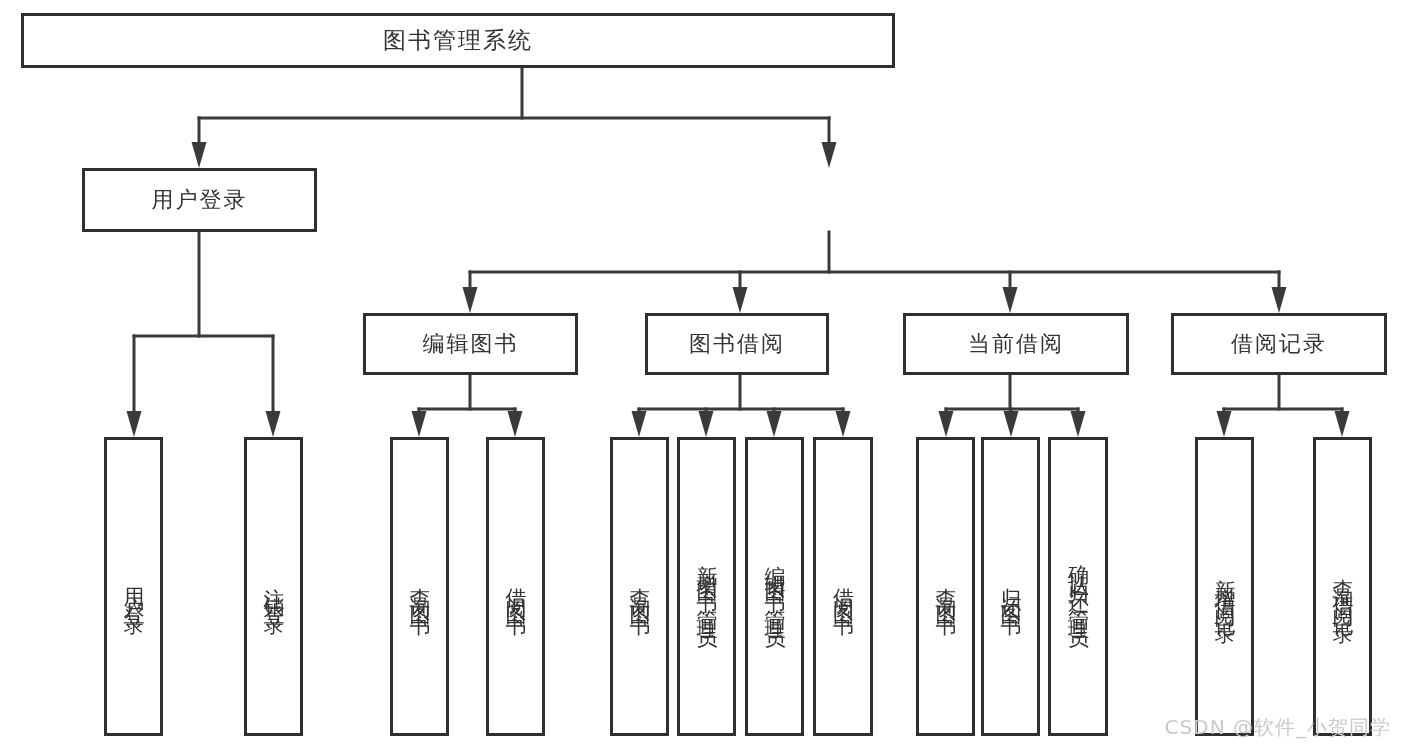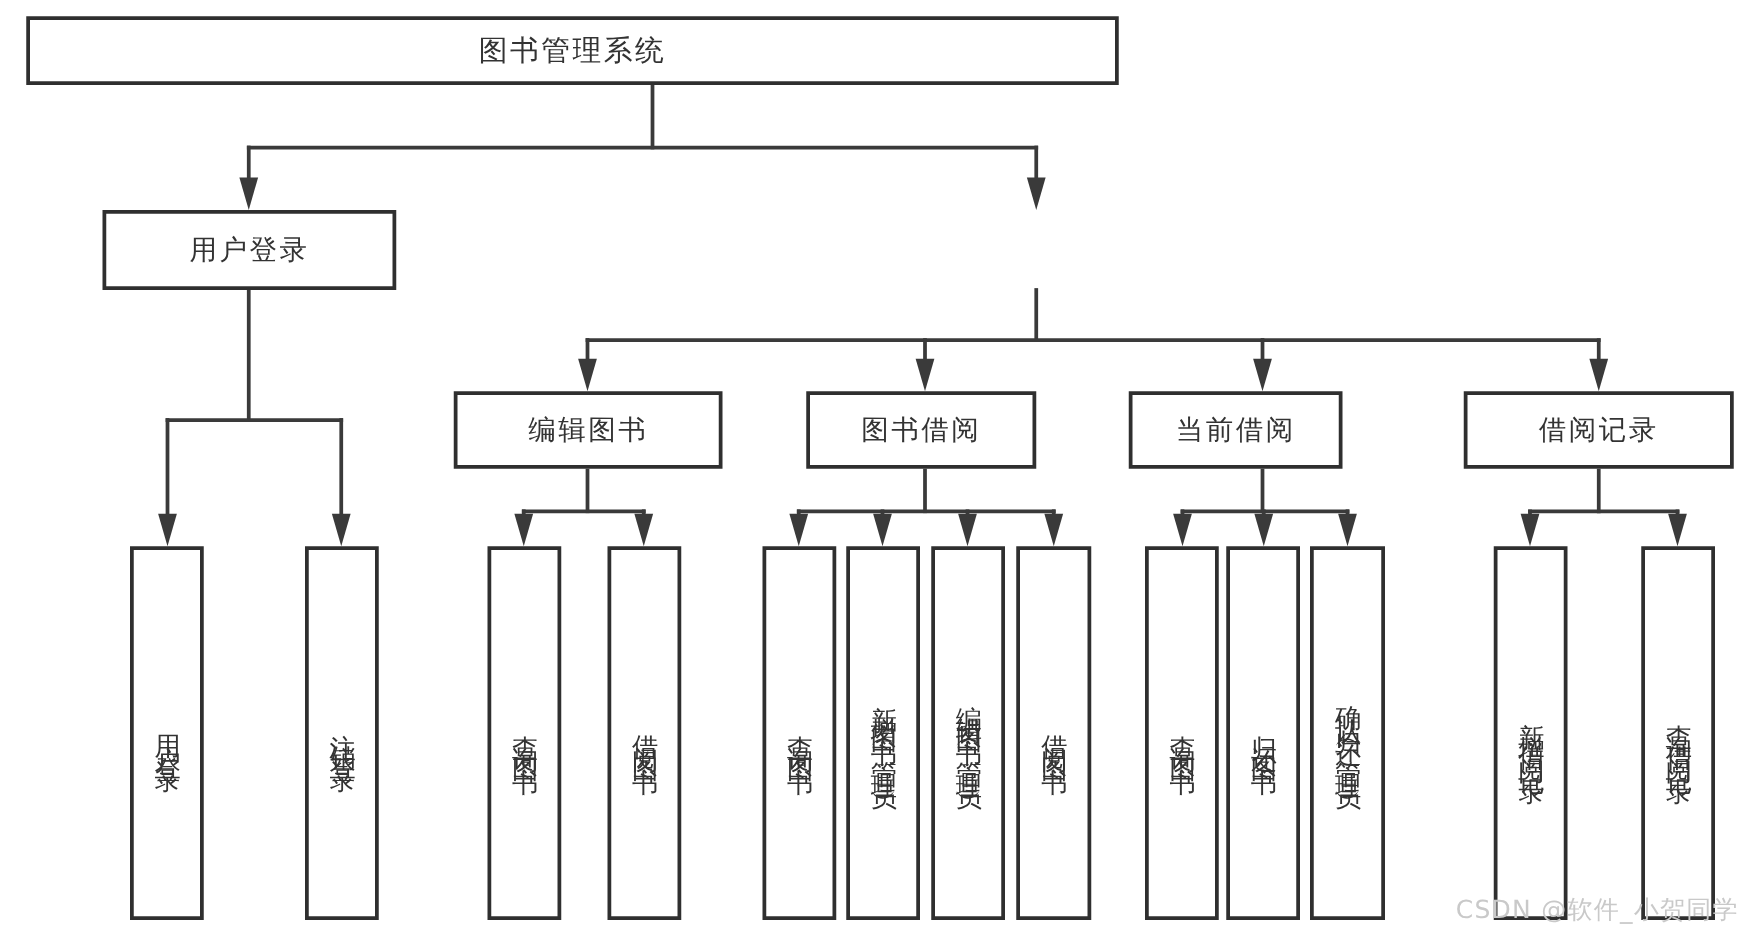--- a/index.html
+++ b/index.html
@@ -112,21 +112,21 @@
       <line x1="1342" y1="409" x2="1342" y2="417" stroke="#3a3a3a" stroke-width="3" stroke-linecap="square"></line>
       <polygon points="1334.5,411 1349.5,411 1342,437" fill="#3a3a3a"></polygon>
     </svg>
 
   <div class="node hnode root-node" style="left:21px; top:13px; width:874px; height:55px;">图书管理系统</div>
 
   <div class="node hnode" style="left:82px; top:168px; width:235px; height:64px;">用户登录</div>
 
   <div class="node hnode" style="left:363px; top:313px; width:215px; height:62px;">编辑图书</div>
   <div class="node hnode" style="left:633px; top:313px; width:184px; height:62px;margin-left:12px;">图书借阅</div>
-  <div class="node hnode" style="left:903px; top:313px; width:171px; height:62px;">当前借阅</div>
+  <div class="node hnode" style="left:903px; top:313px; width:226px; height:62px;">当前借阅</div>
   <div class="node hnode" style="left:1171px; top:313px; width:216px; height:62px;">借阅记录</div>
 
   <div class="node vnode" style="left:104px; top:437px; width:59px; height:299px;">用户登录</div>
   <div class="node vnode" style="left:244px; top:437px; width:59px; height:299px;">注销登录</div>
 
   <div class="node vnode" style="left:390px; top:437px; width:59px; height:299px;">查询图书</div>
   <div class="node vnode" style="left:486px; top:437px; width:59px; height:299px;">借阅图书</div>
 
   <div class="node vnode" style="left:610px; top:437px; width:59px; height:299px;">查询图书</div>
   <div class="node vnode" style="left:677px; top:437px; width:59px; height:299px;">新增图书（管理员）</div>

